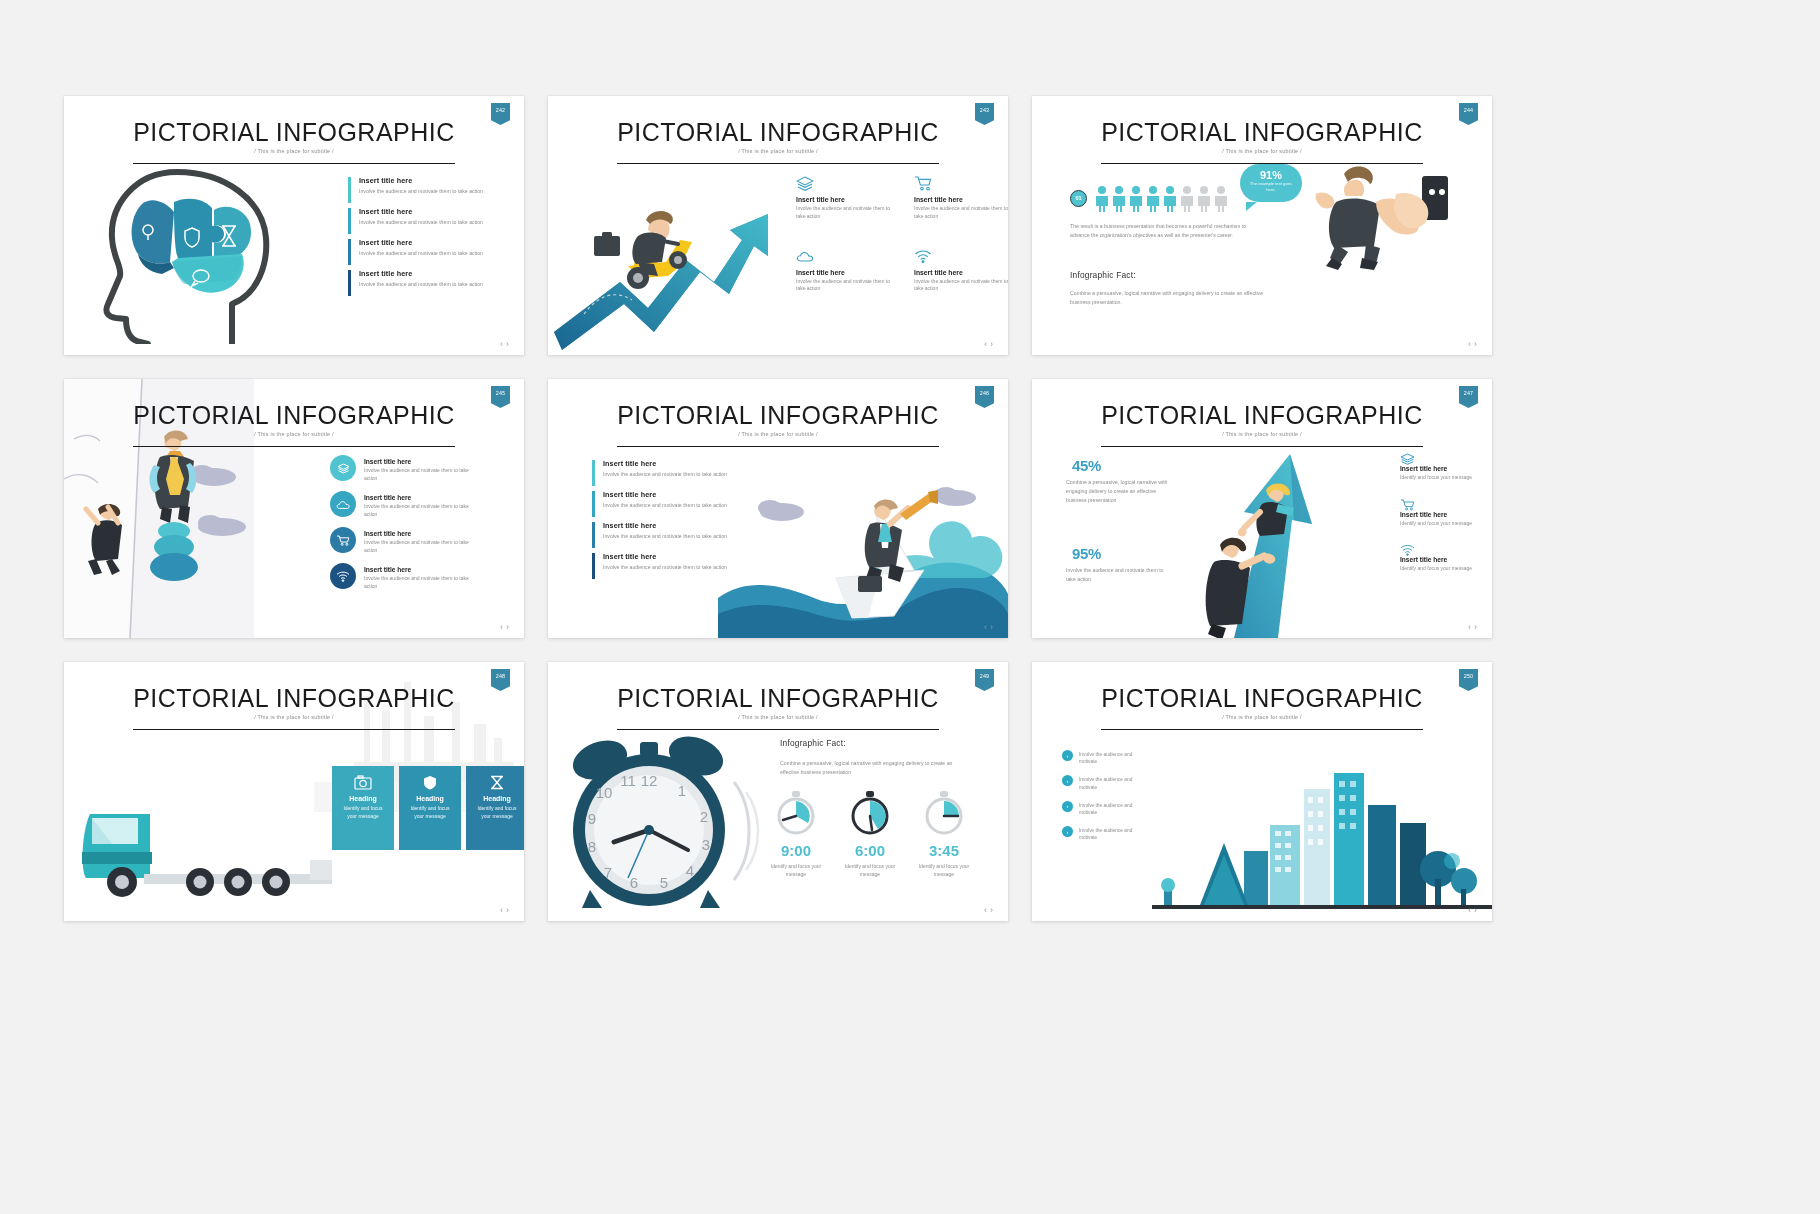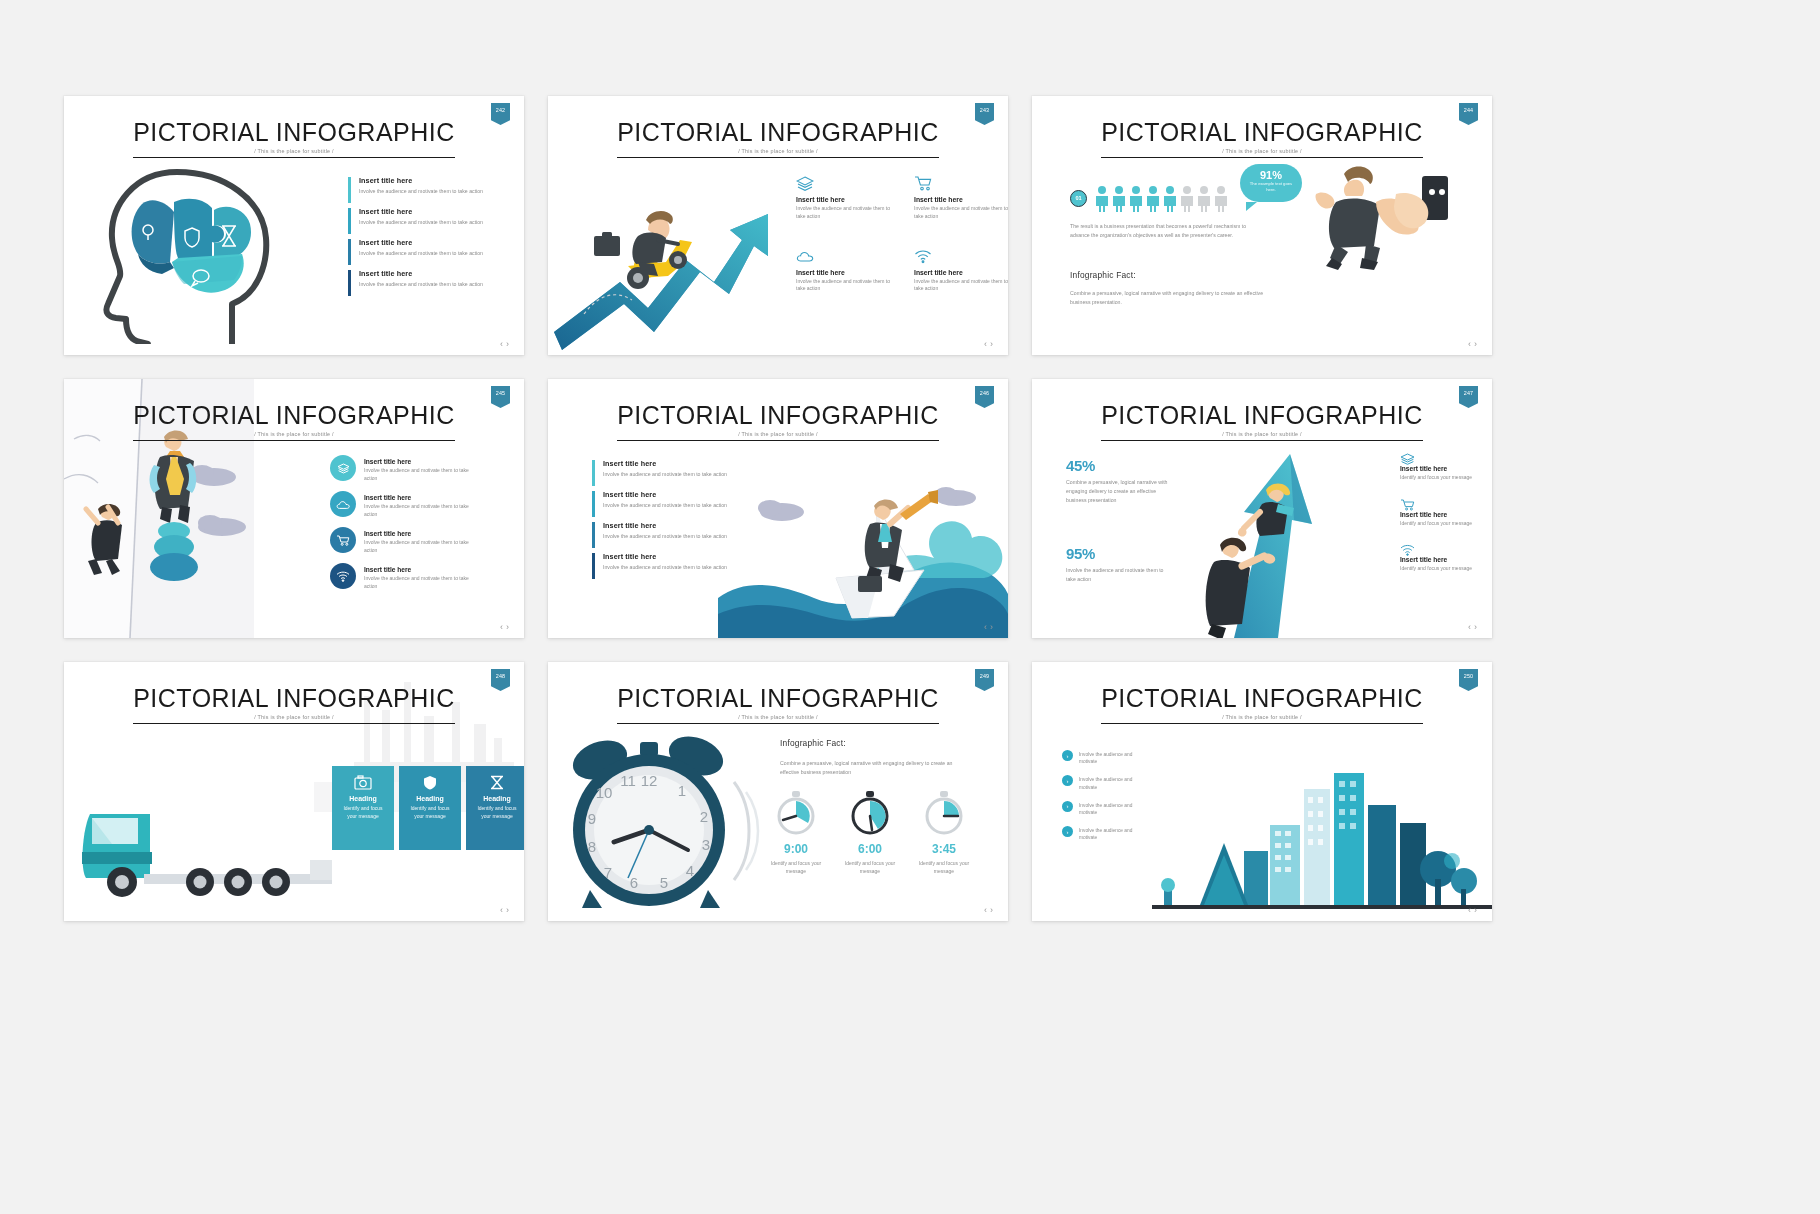--- a/index.html
+++ b/index.html
@@ -21,21 +21,21 @@
     position:relative; background:#fff; overflow:hidden;
     box-shadow:0 1px 4px rgba(0,0,0,.13), 0 0 0 1px rgba(0,0,0,.02);
   }
   .slide-title {
     position:absolute; left:0; right:0; top:22px;
     text-align:center;
     font-size:25px; letter-spacing:.5px; font-weight:400;
     color:#1b1b1b;
     font-family:"Liberation Sans", sans-serif;
   }
-  .slide-title span { border-bottom:1.6px solid #1b1b1b; padding-bottom:11px; }
+  .slide-title span { border-bottom:1.6px solid #1b1b1b; padding-bottom:17px; }
   .slide-sub {
     position:absolute; left:0; right:0; top:52px;
     text-align:center; font-size:5.4px; color:#8b8b8b; letter-spacing:.25px;
   }
   .badge {
     position:absolute; right:14px; top:7px;
     width:19px; height:22px; background:#3787a6; color:#fff;
     font-size:5.4px; text-align:center; padding-top:4px;
     clip-path:polygon(0 0,100% 0,100% 78%,50% 100%,0 78%);
     letter-spacing:.2px;
@@ -62,35 +62,35 @@
   
   .circ-item { display:flex; align-items:flex-start; margin-bottom:9px; }
   .circ {
     width:26px; height:26px; border-radius:50%; flex:0 0 26px;
     display:flex; align-items:center; justify-content:center;
   }
   .circ-item .txt { margin-left:8px; padding-top:3px; }
   .circ-item .t { font-size:6.6px; font-weight:700; color:#222; }
   .circ-item .d { font-size:5px; color:#8d8d8d; line-height:1.5; margin-top:2px; width:115px; }
 
-  .pct { font-size:15px; font-weight:700; color:#3aa0c4; letter-spacing:-.3px; }
+  .pct { font-size:15px; font-weight:700; color:#3aa0c4; letter-spacing:-.3px;margin-left:6px; }
   .pct-d { font-size:5.2px; color:#8d8d8d; line-height:1.75; margin-top:4px; width:104px; }
 
   .mini-item { margin-bottom:17px; }
   .mini-item .t { font-size:6.6px; font-weight:700; color:#222; }
   .mini-item .d { font-size:5px; color:#8d8d8d; line-height:1.5; margin-top:2px; width:78px; }
 
   .card {
     width:62px; height:84px; padding:9px 7px 0; text-align:center; color:#fff;
   }
   .card .h { font-size:7px; font-weight:700; margin-top:5px; }
   .card .d { font-size:5px; line-height:1.55; margin-top:3px; opacity:.92; }
 
   .timer-col { text-align:center; width:64px; }
-  .timer-col .v { font-size:12px; font-weight:700; color:#4fbfd0; margin-top:6px; }
+  .timer-col .v { font-size:15px; font-weight:700; color:#4fbfd0; margin-top:6px; }
   .timer-col .d { font-size:5px; color:#8d8d8d; line-height:1.6; margin-top:3px; }
 
   .arrow-item { display:flex; align-items:flex-start; margin-bottom:10px; }
   .arrow-dot {
     width:11px; height:11px; border-radius:50%; background:#2aa9c4; flex:0 0 11px;
     display:flex; align-items:center; justify-content:center; color:#fff; font-size:6px;
   }
   .arrow-item .d { font-size:4.8px; color:#8d8d8d; line-height:1.5; margin-left:6px; width:70px; padding-top:1px; }
 
   .fact-h { font-size:8.4px; color:#333; letter-spacing:.2px;text-align:center; }

